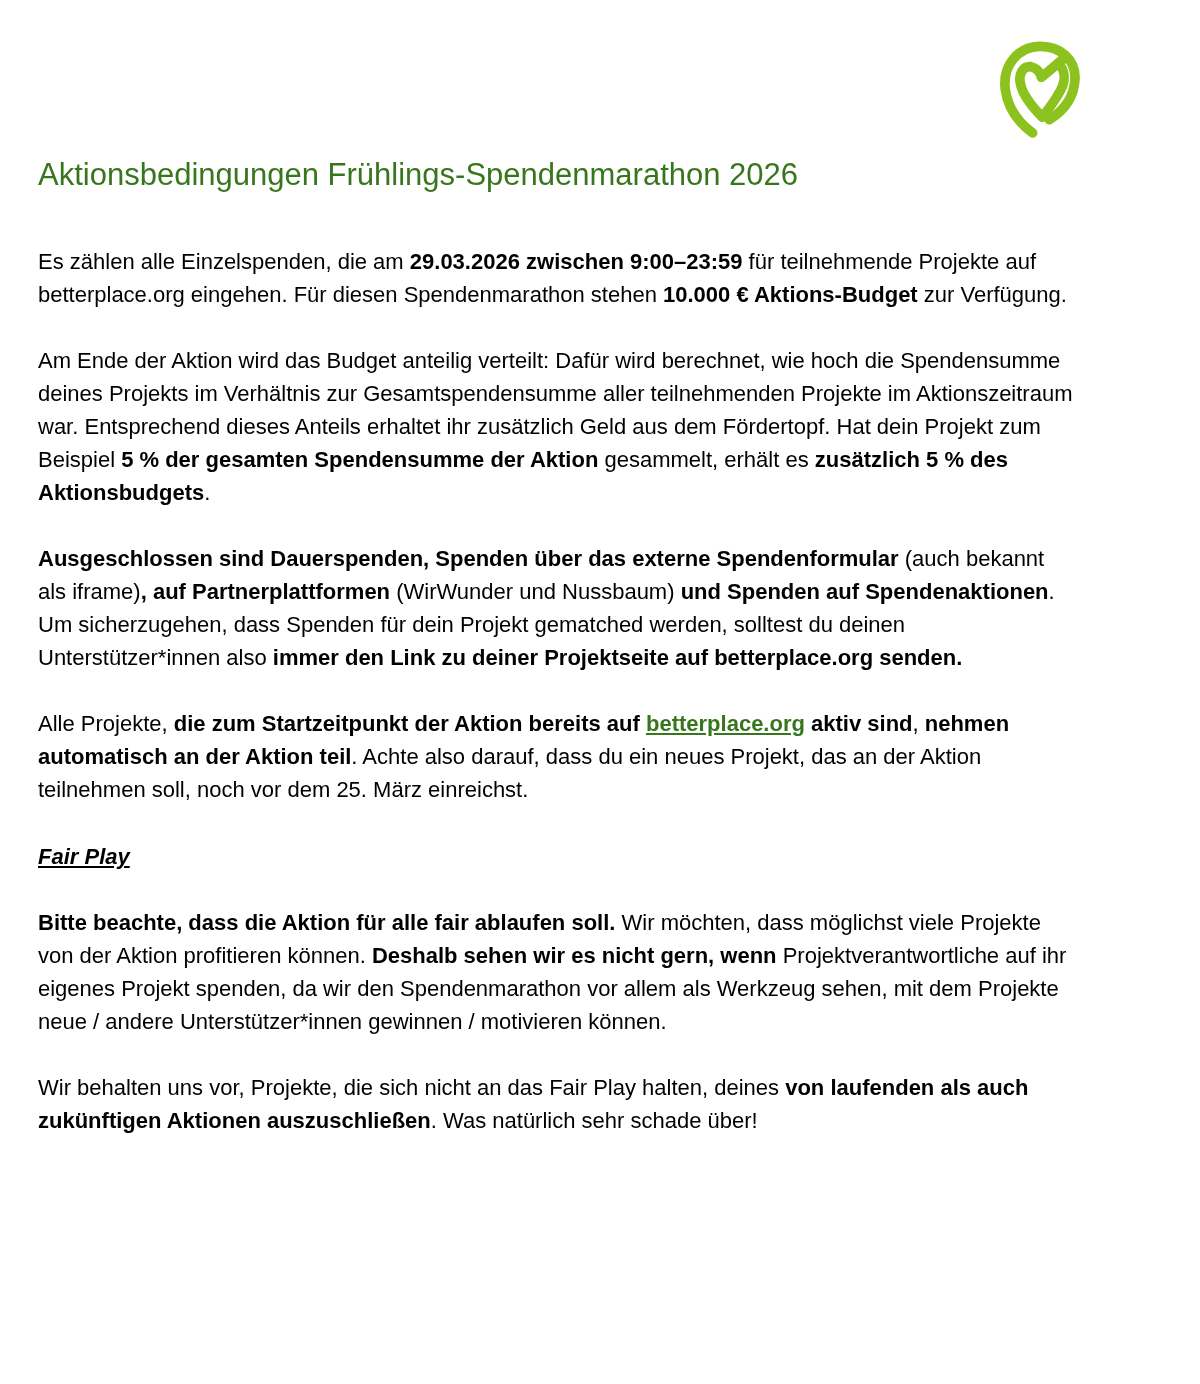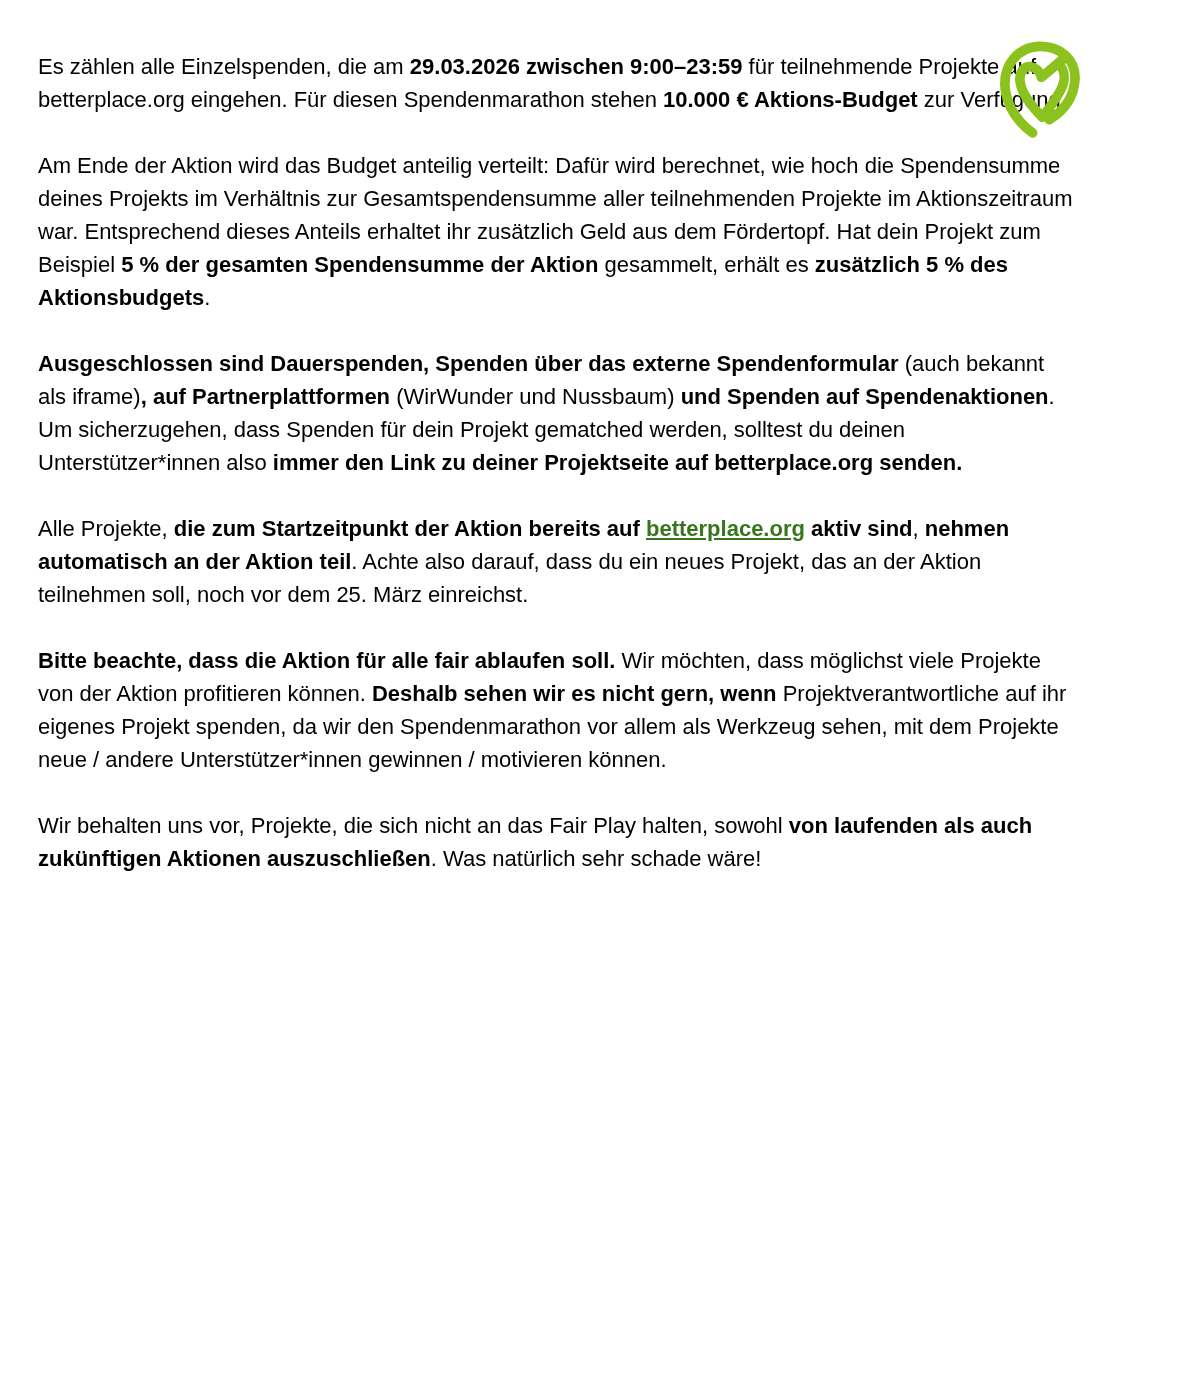--- a/index.html
+++ b/index.html
@@ -54,21 +54,23 @@
 <div class="logo-wrap">
   <svg viewBox="0 0 120 124" fill="none">
     <path d="M55,114 C40,103 27,87 24,64 C21,37 39,17 62,16 C86,15 104,31 103,53 C102,74 90,89 74,99" stroke-width="11" stroke-linecap="round" fill="none" stroke="#8CC21E"></path>
     <path d="M66,96 C53,83 43,70 41,57 C39,46 45,38 53,39 C59,40 63,45 65,50" stroke-width="11" stroke-linecap="round" fill="none" stroke="#8CC21E"></path>
     <path d="M65,51 L90,30" stroke-width="11" stroke-linecap="round" fill="none" stroke="#8CC21E"></path>
     <path d="M84,35 C92,43 93,55 86,67 C81,76 74,86 66,96" stroke-width="11" stroke-linecap="round" fill="none" stroke="#8CC21E"></path>
   </svg>
 </div>
 
 <div class="doc">
+  <h1 style="color: rgb(56, 118, 29);">Aktionsbedingungen Frühlings-Spendenmarathon 2026</h1>
   <main class="content">
       <p class="body"><span>Es zählen alle Einzelspenden, die am </span><span class="b">29.03.2026 zwischen 9:00–23:59</span><span> für teilnehmende Projekte auf betterplace.org eingehen. Für diesen Spendenmarathon stehen </span><span class="b">10.000 € Aktions-Budget</span><span> zur Verfügung.</span></p>
       <p class="body"><span>Am Ende der Aktion wird das Budget anteilig verteilt: Dafür wird berechnet, wie hoch die Spendensumme deines Projekts im Verhältnis zur Gesamtspendensumme aller teilnehmenden Projekte im Aktionszeitraum war. Entsprechend dieses Anteils erhaltet ihr zusätzlich Geld aus dem Fördertopf. Hat dein Projekt zum Beispiel </span><span class="b">5 % der gesamten Spendensumme der Aktion</span><span> gesammelt, erhält es </span><span class="b">zusätzlich 5 % des Aktionsbudgets</span><span>.</span></p>
       <p class="body"><span class="b">Ausgeschlossen sind Dauerspenden, Spenden über das externe Spendenformular</span><span> (auch bekannt als iframe)</span><span class="b">, auf Partnerplattformen</span><span> (WirWunder und Nussbaum) </span><span class="b">und Spenden auf Spendenaktionen</span><span>. Um sicherzugehen, dass Spenden für dein Projekt gematched werden, solltest du deinen Unterstützer*innen also </span><span class="b">immer den Link zu deiner Projektseite auf betterplace.org senden.</span></p>
       <p class="body"><span>Alle Projekte, </span><span class="b">die zum Startzeitpunkt der Aktion bereits auf </span><a class="doc-link b" href="#" style="color: rgb(56, 118, 29);">betterplace.org</a><span class="b"> aktiv sind</span><span>, </span><span class="b">nehmen automatisch an der Aktion teil</span><span>. Achte also darauf, dass du ein neues Projekt, das an der Aktion teilnehmen soll, noch vor dem 25. März einreichst.</span></p>
+      <p class="subheading"><span class="b i u">Fair Play</span></p>
       <p class="body"><span class="b">Bitte beachte, dass die Aktion für alle fair ablaufen soll.</span><span> Wir möchten, dass möglichst viele Projekte von der Aktion profitieren können. </span><span class="b">Deshalb sehen wir es nicht gern, wenn</span><span> Projektverantwortliche auf ihr eigenes Projekt spenden, da wir den Spendenmarathon vor allem als Werkzeug sehen, mit dem Projekte neue / andere Unterstützer*innen gewinnen / motivieren können.</span></p>
-      <p class="body"><span>Wir behalten uns vor, Projekte, die sich nicht an das Fair Play halten, sowohl </span><span class="b">von laufenden als auch zukünftigen Aktionen auszuschließen</span><span>. Was natürlich sehr schade wäre!</span></p>
+      <p class="body"><span>Wir behalten uns vor, Projekte, die sich nicht an das Fair Play halten, deines </span><span class="b">von laufenden als auch zukünftigen Aktionen auszuschließen</span><span>. Was natürlich sehr schade über!</span></p>
     </main>
 </div>
 
 </body></html>

